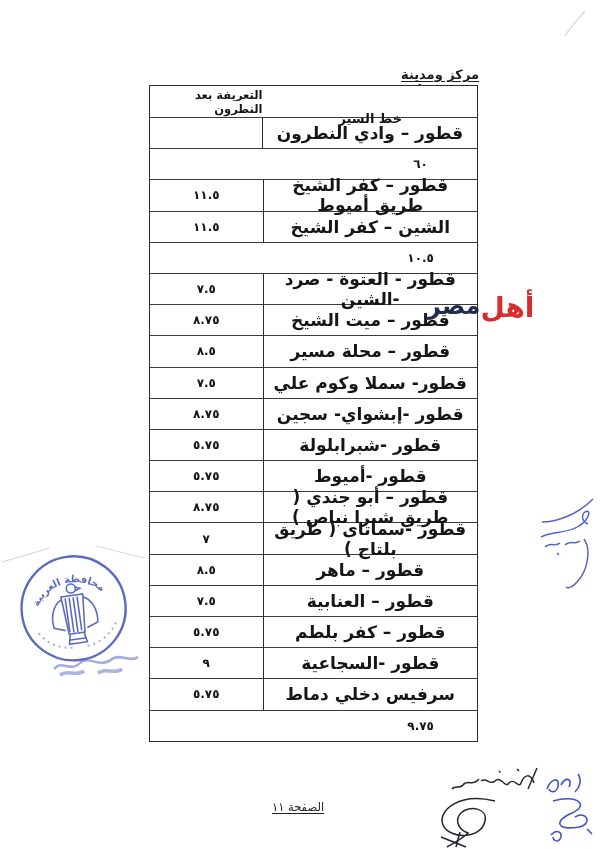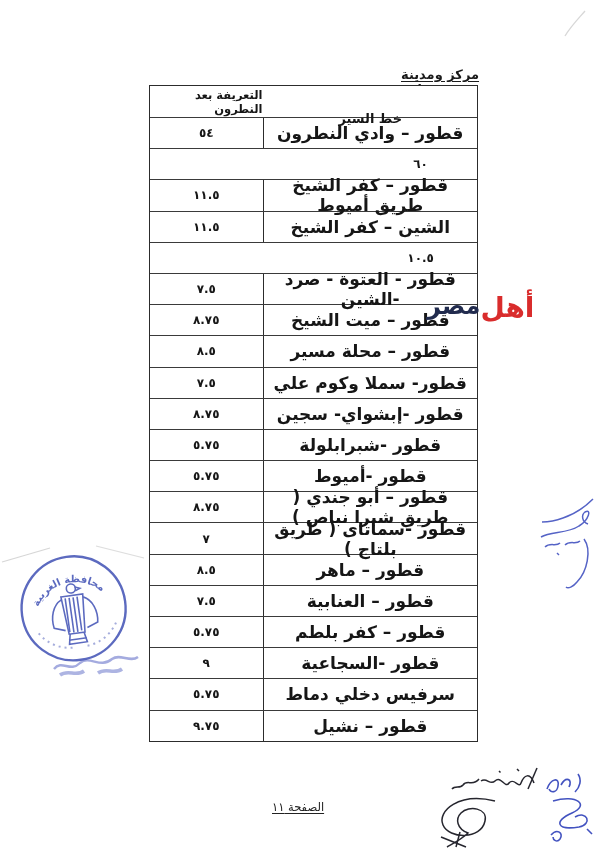--- a/index.html
+++ b/index.html
@@ -61,21 +61,20 @@
 
   <div class="doc-title">مركز ومدينة قطور</div>
 
   <div class="tariff-table">
     <div class="tr header">
       <div class="td route">خط السير</div>
       <div class="td tariff">التعريفة بعد النطرون</div>
     </div>
     <div class="tr">
       <div class="td route">قطور – وادي النطرون</div>
-      <div class="td tariff">٥٤</div>
     </div>
     <div class="tr">
       <div class="td tariff">٦٠</div>
     </div>
     <div class="tr">
       <div class="td route">قطور – كفر الشيخ طريق أميوط</div>
       <div class="td tariff">١١.٥</div>
     </div>
     <div class="tr">
       <div class="td route">الشين – كفر الشيخ</div>
@@ -134,21 +133,20 @@
     </div>
     <div class="tr">
       <div class="td route">قطور -السجاعية</div>
       <div class="td tariff">٩</div>
     </div>
     <div class="tr">
       <div class="td route">سرفيس دخلي دماط</div>
       <div class="td tariff">٥.٧٥</div>
     </div>
     <div class="tr">
-      <div class="td route">قطور – نشيل</div>
       <div class="td tariff">٩.٧٥</div>
     </div>
   </div>
 
   <div class="ahlmasr">
     <span class="ahl">أهل</span>
     <span class="masr">مصر</span>
   </div>
 
   <svg class="stamp" width="132" height="142" viewBox="0 0 132 142" opacity="0.85">

